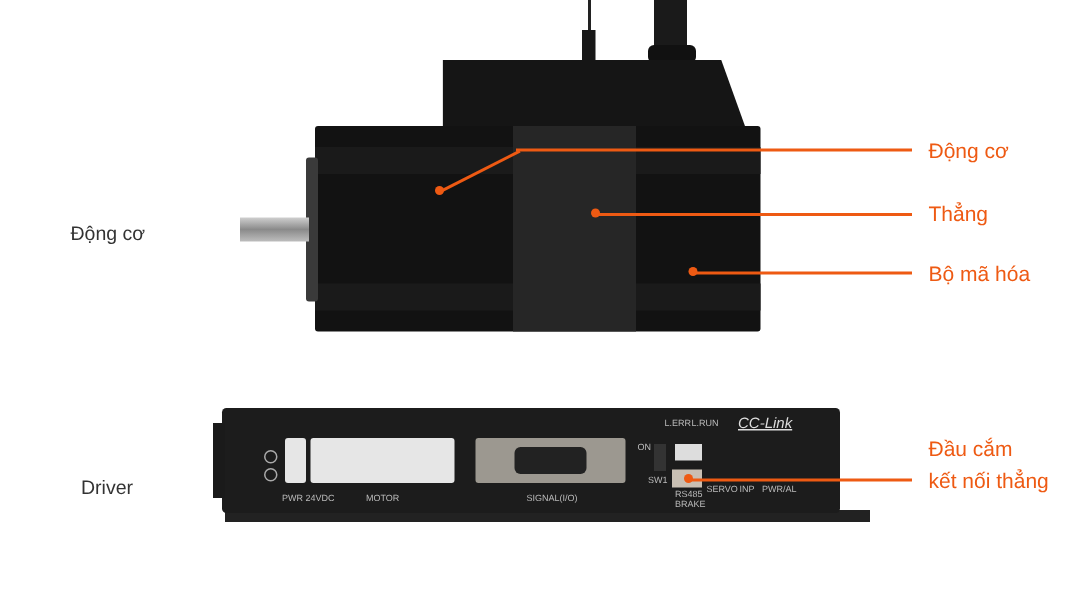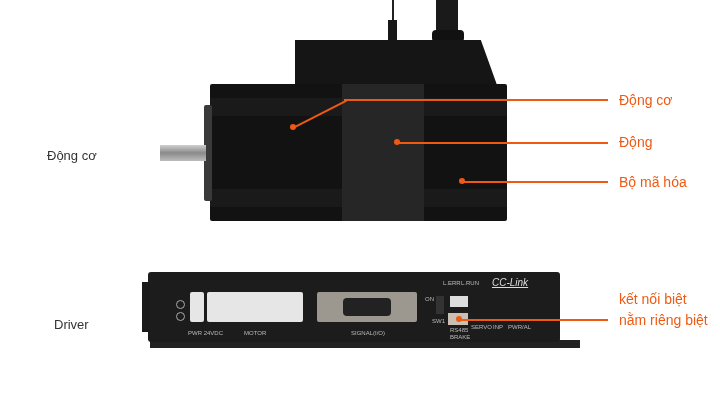--- a/index.html
+++ b/index.html
@@ -39,21 +39,21 @@
 
 <div class="dot" style="left:290px;top:124px;"></div>
 <div class="line" style="left:293px;top:127px;width:60px;transform:rotate(-27deg);"></div>
 <div class="line" style="left:344px;top:99px;width:264px;"></div>
 <div class="dot" style="left:394px;top:139px;"></div>
 <div class="line" style="left:397px;top:142px;width:211px;"></div>
 <div class="dot" style="left:459px;top:178px;"></div>
 <div class="line" style="left:462px;top:181px;width:146px;"></div>
 
 <div class="callout" style="left:619px;top:90px;">Động cơ</div>
-<div class="callout" style="left:619px;top:132px;">Động</div>
+<div class="callout" style="left:619px;top:132px;">Thẳng</div>
 <div class="callout" style="left:619px;top:172px;text-align:right;">Bộ mã hóa</div>
 
 <div>
   <div class="abs" style="left:150px;top:340px;width:430px;height:8px;background:#222;"></div>
   <div class="abs" style="left:148px;top:272px;width:412px;height:70px;background:#1c1c1c;border-radius:3px;"></div>
   <div class="abs" style="left:142px;top:282px;width:8px;height:50px;background:#1a1a1a;"></div>
 
   <div class="abs" style="left:190px;top:292px;width:14px;height:30px;background:#e6e6e6;border-radius:2px;"></div>
 
   <div class="abs" style="left:207px;top:292px;width:96px;height:30px;background:#e6e6e6;border-radius:2px;"></div>
@@ -79,15 +79,15 @@
   <div class="drv-txt" style="left:450px;top:327px;">RS485</div>
   <div class="drv-txt" style="left:450px;top:334px;">BRAKE</div>
   <div class="drv-txt" style="left:471px;top:324px;">SERVO</div>
   <div class="drv-txt" style="left:493px;top:324px;">INP</div>
   <div class="drv-txt" style="left:508px;top:324px;">PWR/AL</div>
 </div>
 
 <div class="dot" style="left:456px;top:316px;"></div>
 <div class="line" style="left:459px;top:319px;width:149px;"></div>
 <div class="callout" style="left:619px;top:289px;">
-  <div>kết nối biệt</div>
-  <div>nằm riêng biệt</div>
+  <div>Đầu cắm</div>
+  <div>kết nối thẳng</div>
 </div>
 
 </body></html>

